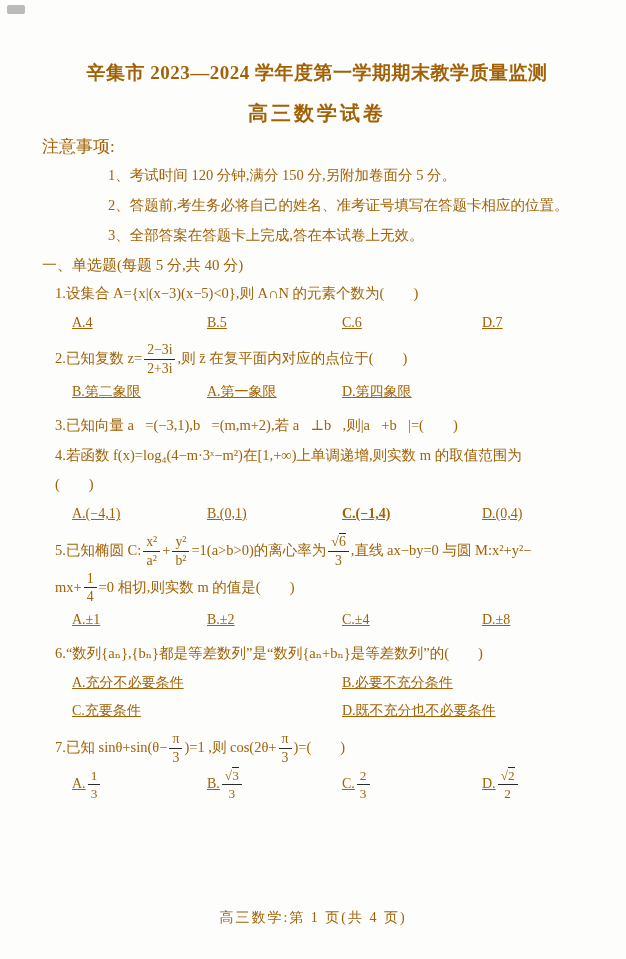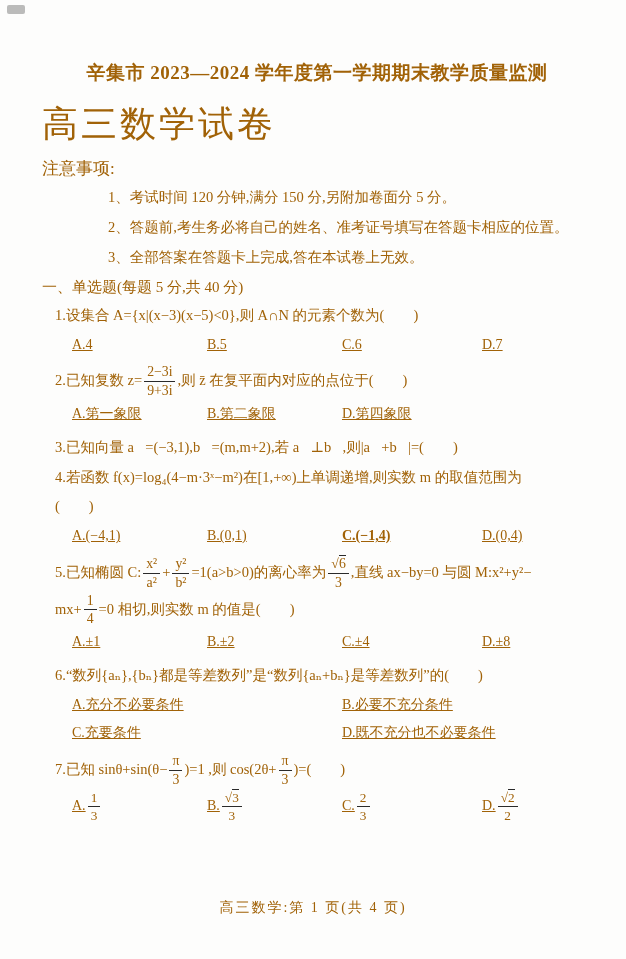--- a/index.html
+++ b/index.html
@@ -1,39 +1,39 @@
 <!DOCTYPE html>
 <html><head>
 <meta charset="utf-8">
 <style>
   html,body{margin:0;padding:0;background:#e9e9e9;}
   .page{position:relative;width:626px;height:959px;margin:0 auto;background:#fdfdfc;color:#a16207;
     font-family:"Liberation Serif","DejaVu Serif",serif;box-sizing:border-box;
     padding:42px 34px 0 42px;overflow:hidden;}
   .smudge{position:absolute;top:5px;left:7px;width:18px;height:9px;background:#6a6a6a;opacity:.45;border-radius:2px;}
   .title{font-size:19px;font-weight:bold;text-align:center;margin:18px 0 0;letter-spacing:.5px;}
-  .subtitle{font-size:36px;font-weight:normal;margin:14px 0 8px;letter-spacing:3px;}
+  .subtitle{font-size:20px;font-weight:bold;text-align:center;margin:14px 0 8px;letter-spacing:3px;}
   .notes-label{font-size:17px;margin-top:8px;}
   .notes-list{list-style:none;margin:2px 0 0;padding:0 0 0 66px;}
   .notes-list li{font-size:14.5px;line-height:30px;}
   .section-title{font-size:19px;font-weight:bold;text-align:center;margin:12px 0 8px;}
   .section-title i{padding:0 3px;font-weight:bold;}
   .part-heading{font-size:15px;font-weight:normal;margin:6px 0 4px;}
   .question{margin:0;}
   .stem{font-size:14.5px;line-height:2.05;margin:0 0 0 13px;white-space:pre-wrap;}
   .options{display:grid;margin:0 0 4px 30px;font-size:14px;line-height:2.05;text-decoration:underline;}
   .options.c4{grid-template-columns:135px 135px 140px auto;}
   .options.c2{grid-template-columns:270px auto;}
   .option.bold{font-weight:bold;}
   .frac{display:inline-block;vertical-align:-0.75em;text-align:center;margin:0 2px;font-size:.95em;line-height:1;}
   .fn,.fd{display:block;line-height:1.3;padding:0 3px;}
   .fd{border-top:1px solid #2a2a2a;}
   .sqrt{white-space:nowrap;}
   .sqrt .rdc{border-top:1px solid #2a2a2a;}
-  .footer{position:absolute;left:0;bottom:42px;width:100%;text-align:center;font-size:14px;letter-spacing:2px;}
+  .footer{position:absolute;left:0;bottom:32px;width:100%;text-align:center;font-size:14px;letter-spacing:2px;}
 </style>
 </head>
 <body>
 
 <div class="page">
   <div class="smudge"></div>
 
   <div class="title">辛集市 2023—2024 学年度第一学期期末教学质量监测</div>
   <div class="subtitle">高三数学试卷</div>
 
@@ -53,24 +53,24 @@
       <div class="question">
         <div class="stem">1.设集合 A={x|(x−3)(x−5)&lt;0},则 A∩N 的元素个数为(　　)</div>
         <div class="options c4">
           <span class="option">A.4</span>
           <span class="option">B.5</span>
           <span class="option">C.6</span>
           <span class="option">D.7</span>
         </div>
       </div>
       <div class="question">
-        <div class="stem">2.已知复数 z=<span class="frac"><span class="fn">2−3i</span><span class="fd">9+3i</span></span>,则 z̄ 在复平面内对应的点位于(　　)</div>
+        <div class="stem">2.已知复数 z=<span class="frac"><span class="fn">2−3i</span><span class="fd">2+3i</span></span>,则 z̄ 在复平面内对应的点位于(　　)</div>
         <div class="options c4">
+          <span class="option">B.第二象限</span>
           <span class="option">A.第一象限</span>
-          <span class="option">B.第二象限</span>
           <span class="option">D.第四象限</span>
         </div>
       </div>
       <div class="question">
         <div class="stem">3.已知向量 a⃗=(−3,1),b⃗=(m,m+2),若 a⃗⊥b⃗,则|a⃗+b⃗|=(　　)</div>
       </div>
       <div class="question">
         <div class="stem">4.若函数 f(x)=log₄(4−m·3ˣ−m²)在[1,+∞)上单调递增,则实数 m 的取值范围为
 (　　)</div>
         <div class="options c4">

